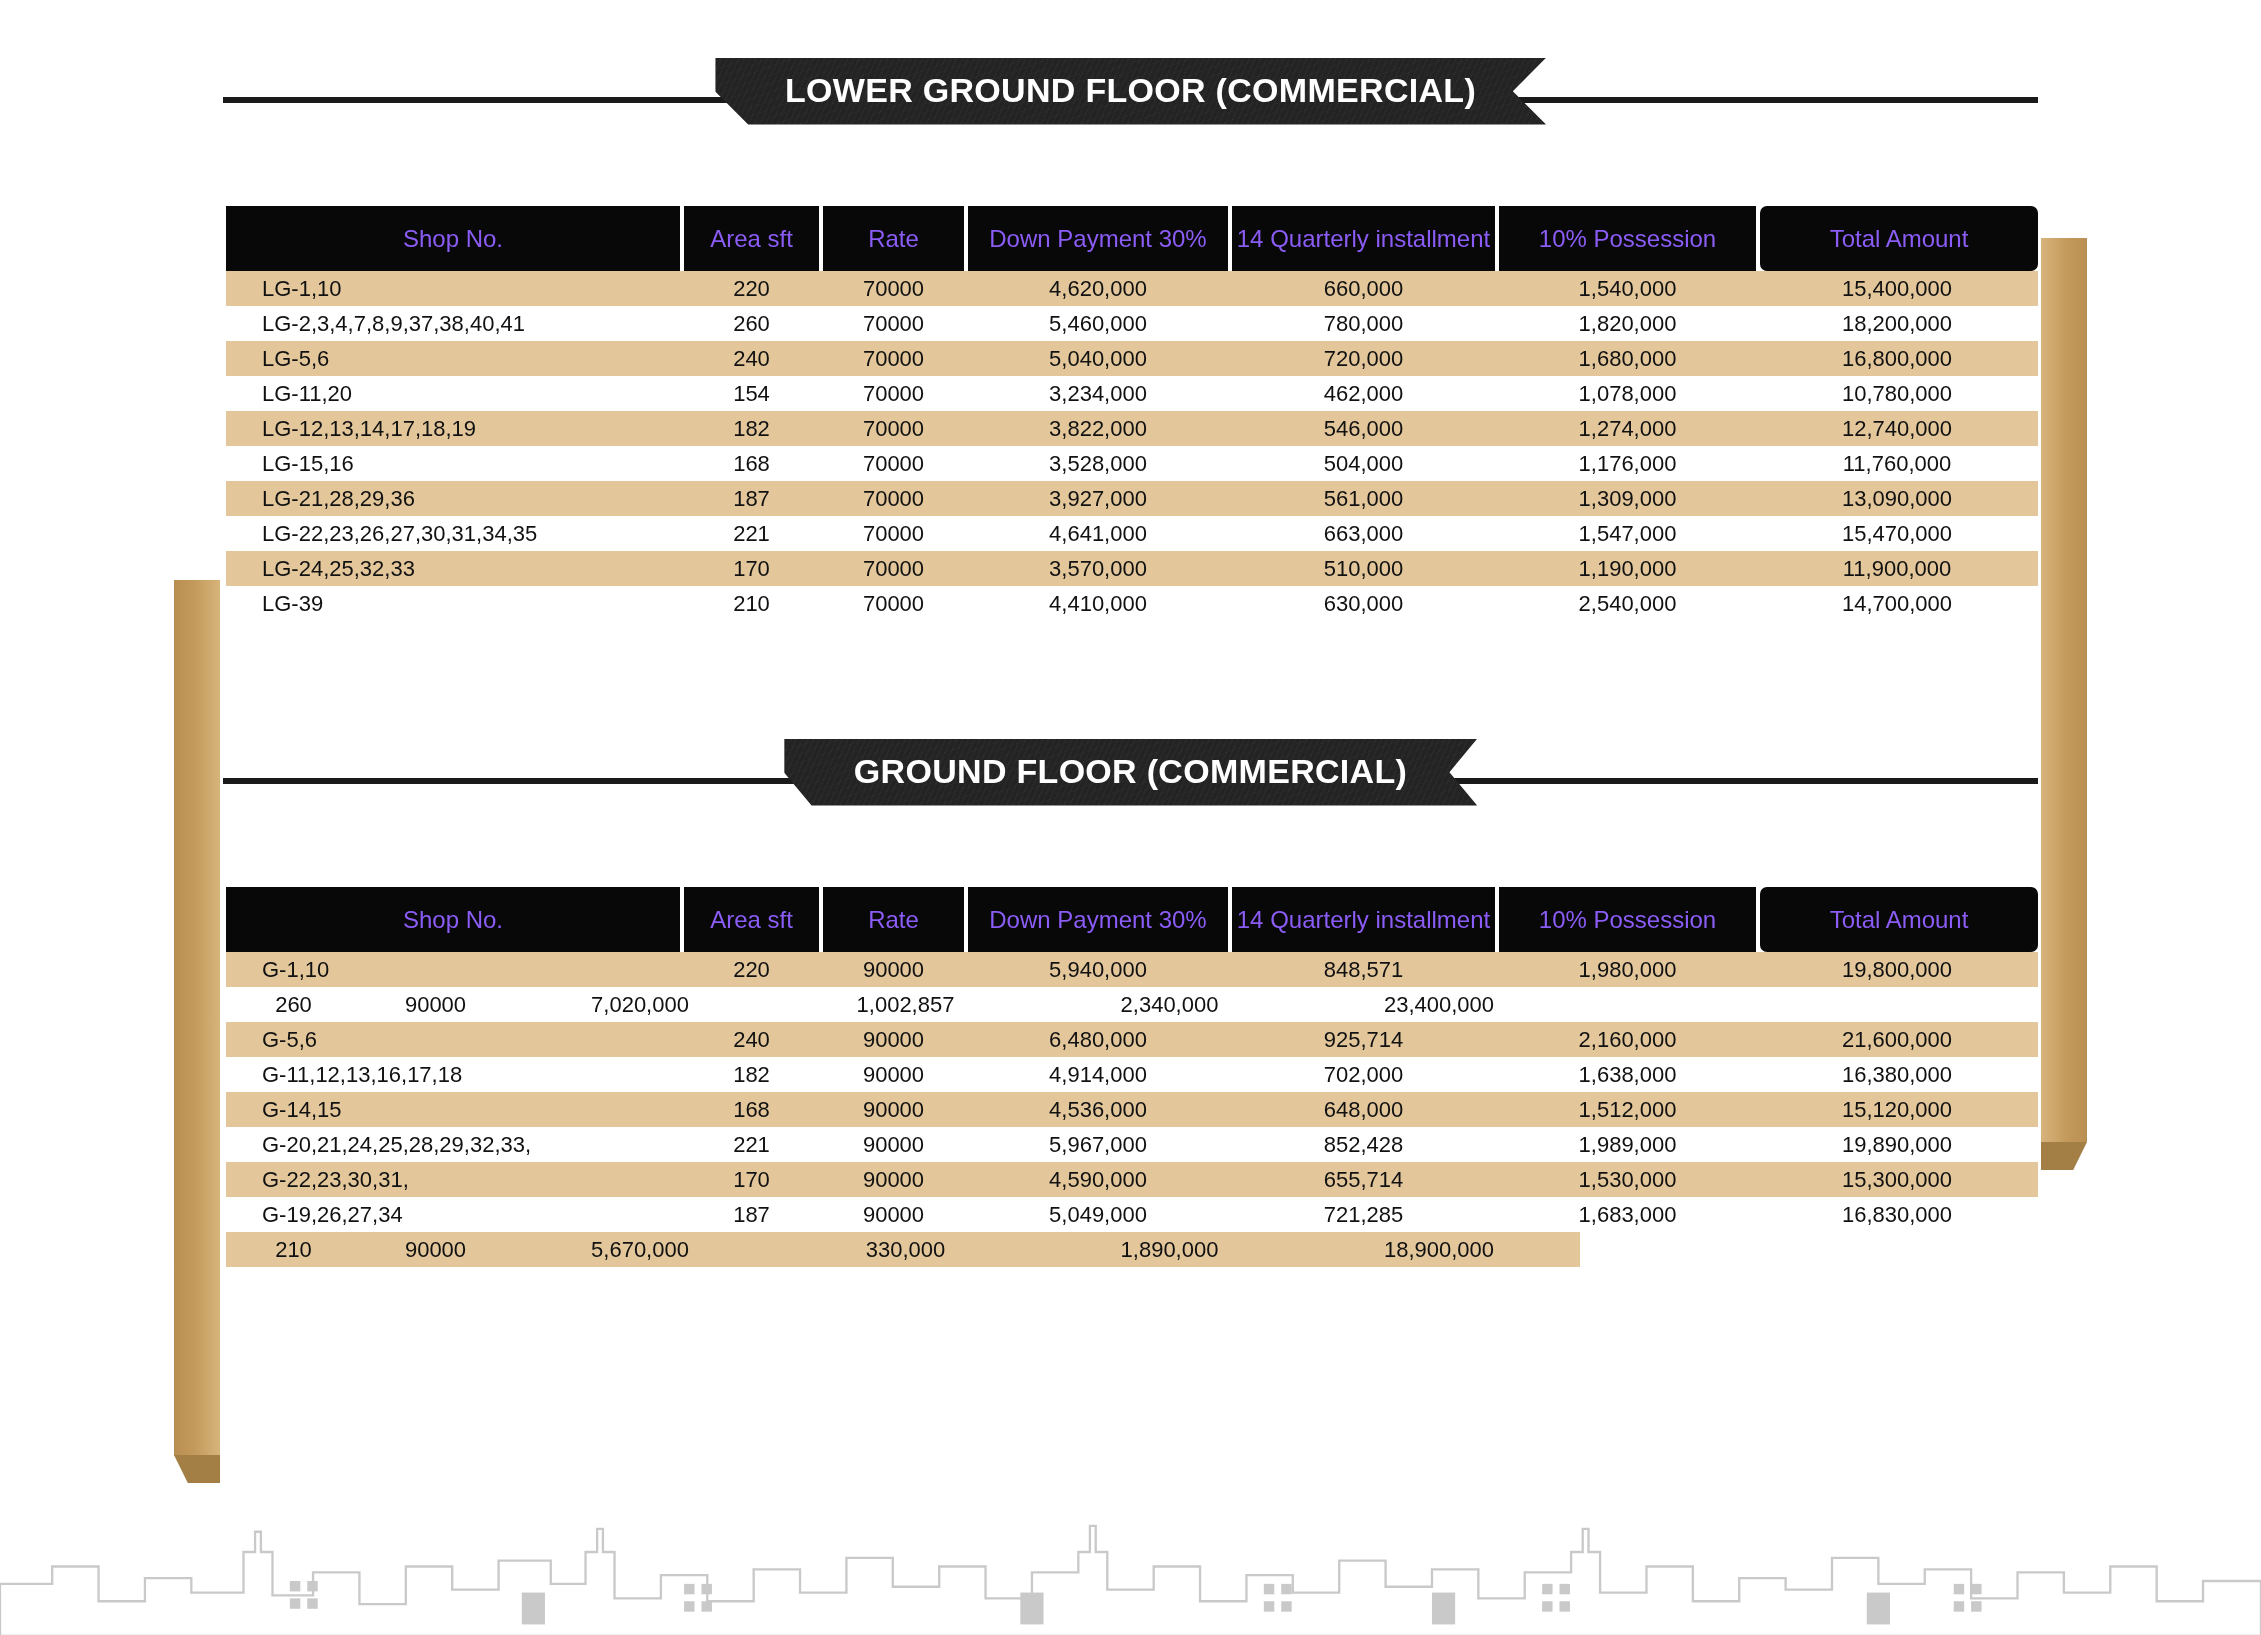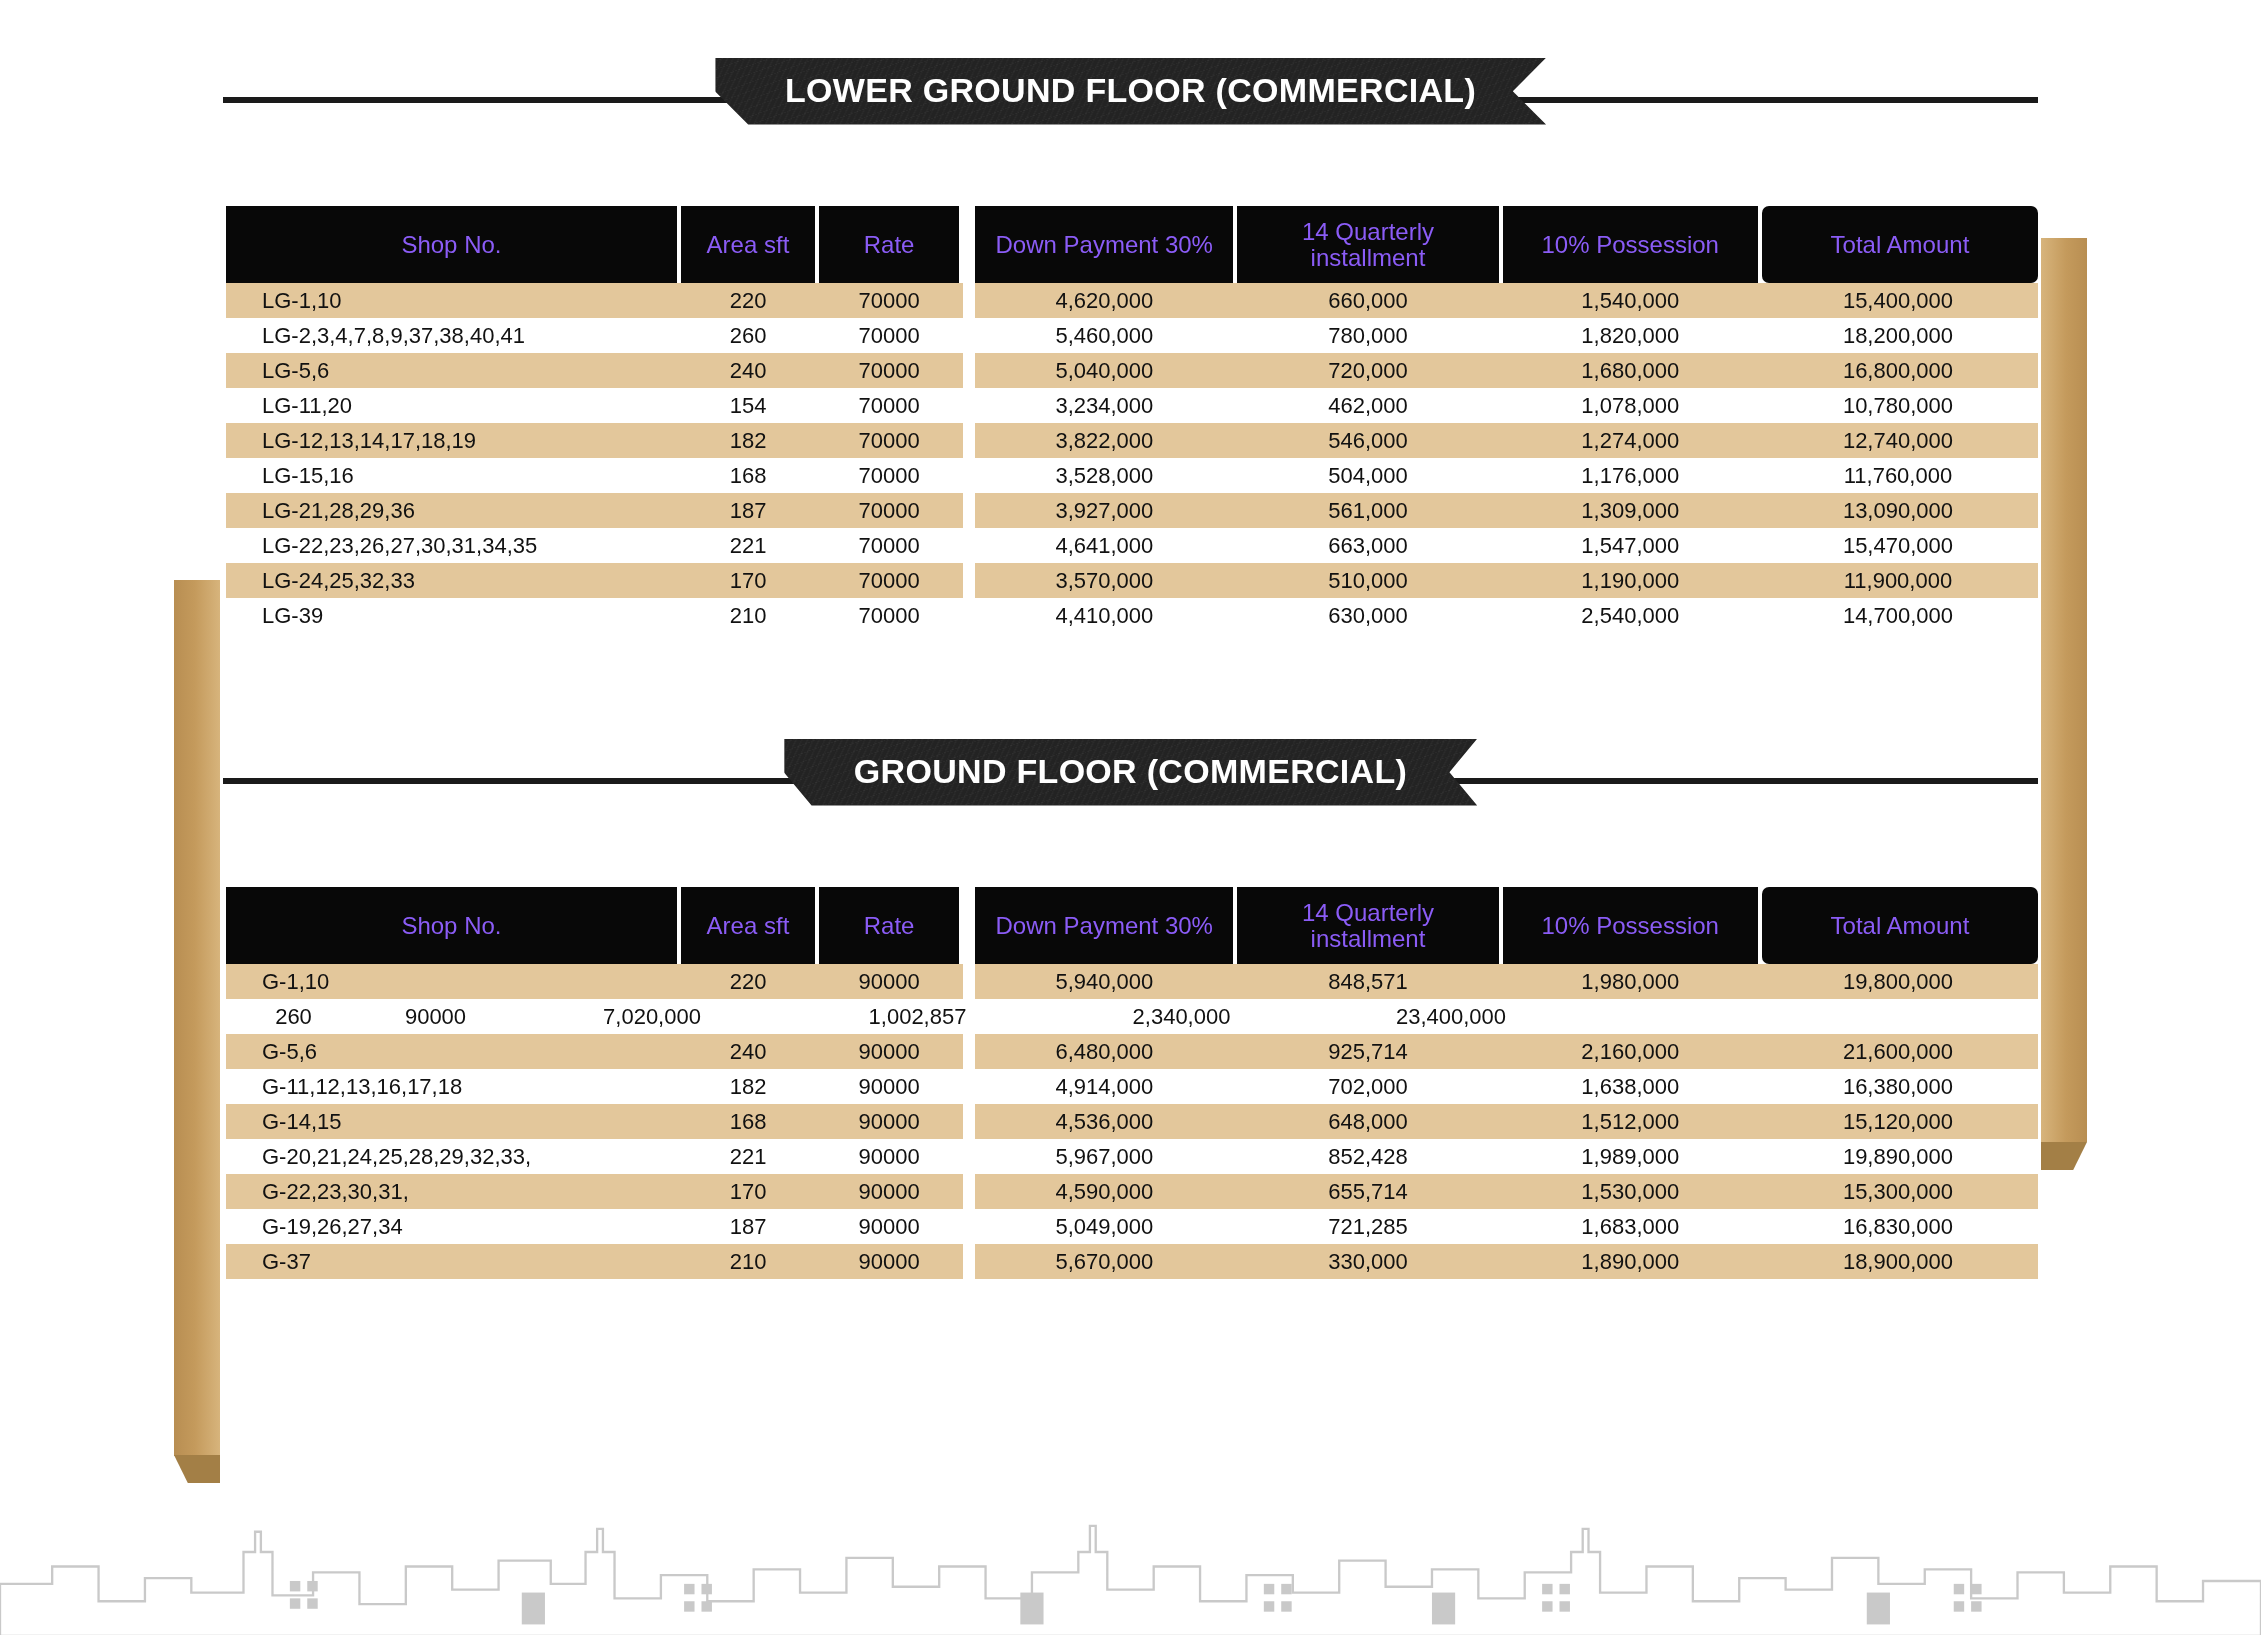--- a/index.html
+++ b/index.html
@@ -130,21 +130,21 @@
   }
   .body-row .cell.shop {
     justify-content: flex-start;
     padding-left: 36px;
   }
 
   
   .c-shop  { width: 458px; }
   .c-area  { width: 139px; }
   .c-rate  { width: 145px; }
-  .c-down  { width: 264px; margin-left: 12px; }
+  .c-down  { width: 264px; }
   .c-inst  { width: 267px; }
   .c-poss  { width: 261px; }
   .c-total { width: 278px; }
 
   
   .skyline {
     position: absolute;
     left: 0;
     bottom: 0;
     width: 2261px;
@@ -352,21 +352,20 @@
   <div class="row body-row">
     <div class="cell c-shop shop">G-19,26,27,34</div>
     <div class="cell c-area">187</div>
     <div class="cell c-rate">90000</div>
     <div class="cell c-down">5,049,000</div>
     <div class="cell c-inst">721,285</div>
     <div class="cell c-poss">1,683,000</div>
     <div class="cell c-total">16,830,000</div>
   </div>
   <div class="row body-row alt">
-    <div class="cell c-shop shop">G-37</div>
     <div class="cell c-area">210</div>
     <div class="cell c-rate">90000</div>
     <div class="cell c-down">5,670,000</div>
     <div class="cell c-inst">330,000</div>
     <div class="cell c-poss">1,890,000</div>
     <div class="cell c-total">18,900,000</div>
   </div>
 </div>
 
 <svg class="skyline" viewBox="0 0 3900 240" preserveAspectRatio="none">

